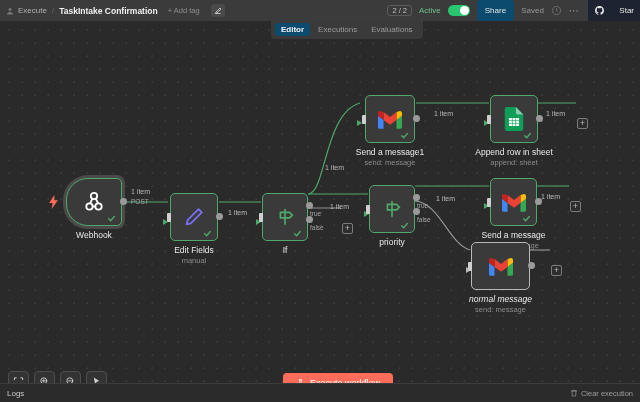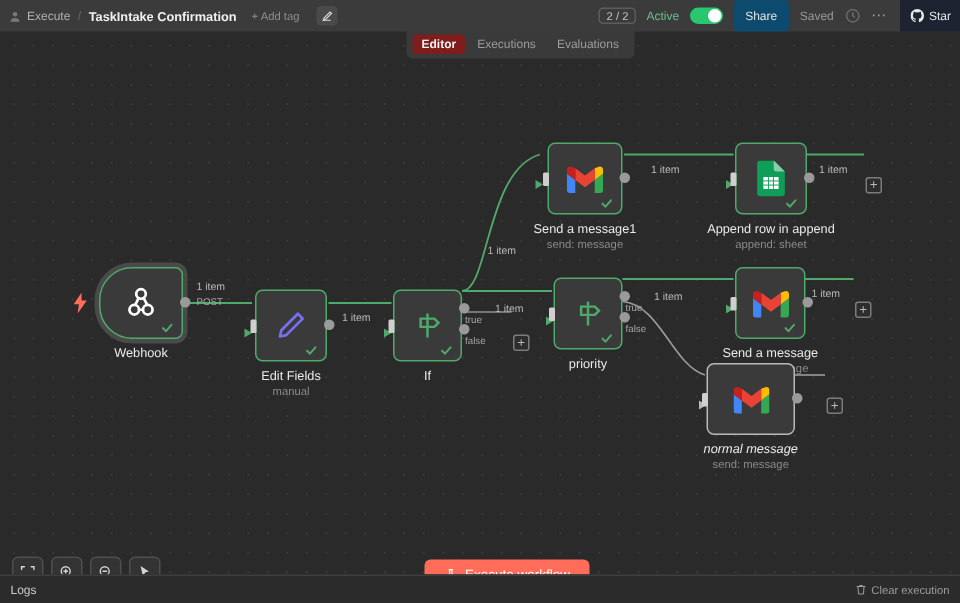--- a/index.html
+++ b/index.html
@@ -47,34 +47,34 @@
     width: 9px; height: 9px; border-radius: 50%; background: #fff;
   }
   .share-btn {
     background: #0c4a6e; border-radius: 3px; padding: 6px 8px;
     font-size: 8px; color: #e4e4e4;
   }
   .saved-label { font-size: 8px; color: #9a9a9a; }
   .hdr-icon { width: 11px; height: 11px; opacity: .55; display:block; }
   .dots { color: #a0a0a0; font-size: 10px; letter-spacing: .5px; line-height: 6px; }
   .star-btn {
-    background: #1d2330; height: 21px; display: flex; align-items: center; gap: 3px;
+    background: #1d2330; height: 21px; display: flex; align-items: center; gap: 15px;
     padding: 0 6px 0 7px; font-size: 8px; color: #e8e8e8; margin-left: 2px;
   }
   .star-btn svg { width: 9px; height: 9px; display:block; }
 
   
   .tabs {
     position: absolute; left: 271px; top: 20px;
     background: #3a3a3a; border-radius: 0 0 4px 4px;
     display: flex; align-items: center; gap: 2px;
     padding: 3px 4px; z-index: 39;
   }
   .tab { font-size: 8px; color: #9b9b9b; padding: 2px 6px; border-radius: 3px; }
-  .tab.sel { background: #7f1d1d; color: #f2f2f2; font-weight: bold; }
+  .tab.sel { background: #0c4a6e; color: #f2f2f2; font-weight: bold; }
 
   
   .canvas {
     position: absolute; left: 0; top: 21px; width: 640px; height: 362px;
     background-color: #2a2a2a;
     background-image: radial-gradient(#3a3a3a 1px, transparent 1px);
     background-size: 13px 13px;
     background-position: 3px 3px;
     overflow: hidden;
   }
@@ -339,21 +339,21 @@
           <path d="M24 0v12a4 4 0 004 4h12z" fill="#87ceac"></path>
           <rect x="9" y="24" width="22" height="17" rx="1" fill="#ffffff"></rect>
           <path d="M9 29.5h22M9 35.5h22M16.5 24v17M23.5 24v17" stroke="#0f9d58" stroke-width="1.4"></path>
         </svg>
         <svg class="ncheck" viewBox="0 0 16 16" fill="none" stroke="#4fa96a" stroke-width="2.4" stroke-linecap="round">
           <path d="M3 8.5l3.5 3.5L13 4.5"></path>
         </svg>
       </div>
       <span class="port-in" style="left:-3px; top:20px;"></span>
       <span class="port-out" style="left:46px; top:20px;"></span>
-      <span class="nlabel" style="top:52px;">Append row in append</span>
+      <span class="nlabel" style="top:52px;">Append row in sheet</span>
       <span class="nsub" style="top:63px;">append: sheet</span>
     </div>
     <span class="edge-label" style="left:546px; top:89px;">1 item</span>
     <span class="plus-stub" style="left:577px; top:97px;">+</span>
 
     <div class="node" style="left:369px; top:164px; width:46px; height:48px;">
       <div class="nbox" style="width:46px; height:48px;">
         <svg width="22" height="22" viewBox="0 0 24 24" fill="none" stroke="#4fa96a" stroke-width="1.8" stroke-linecap="round">
           <path d="M12 4v16"></path>
           <path d="M7 7h10l3 3-3 3H7z"></path>

